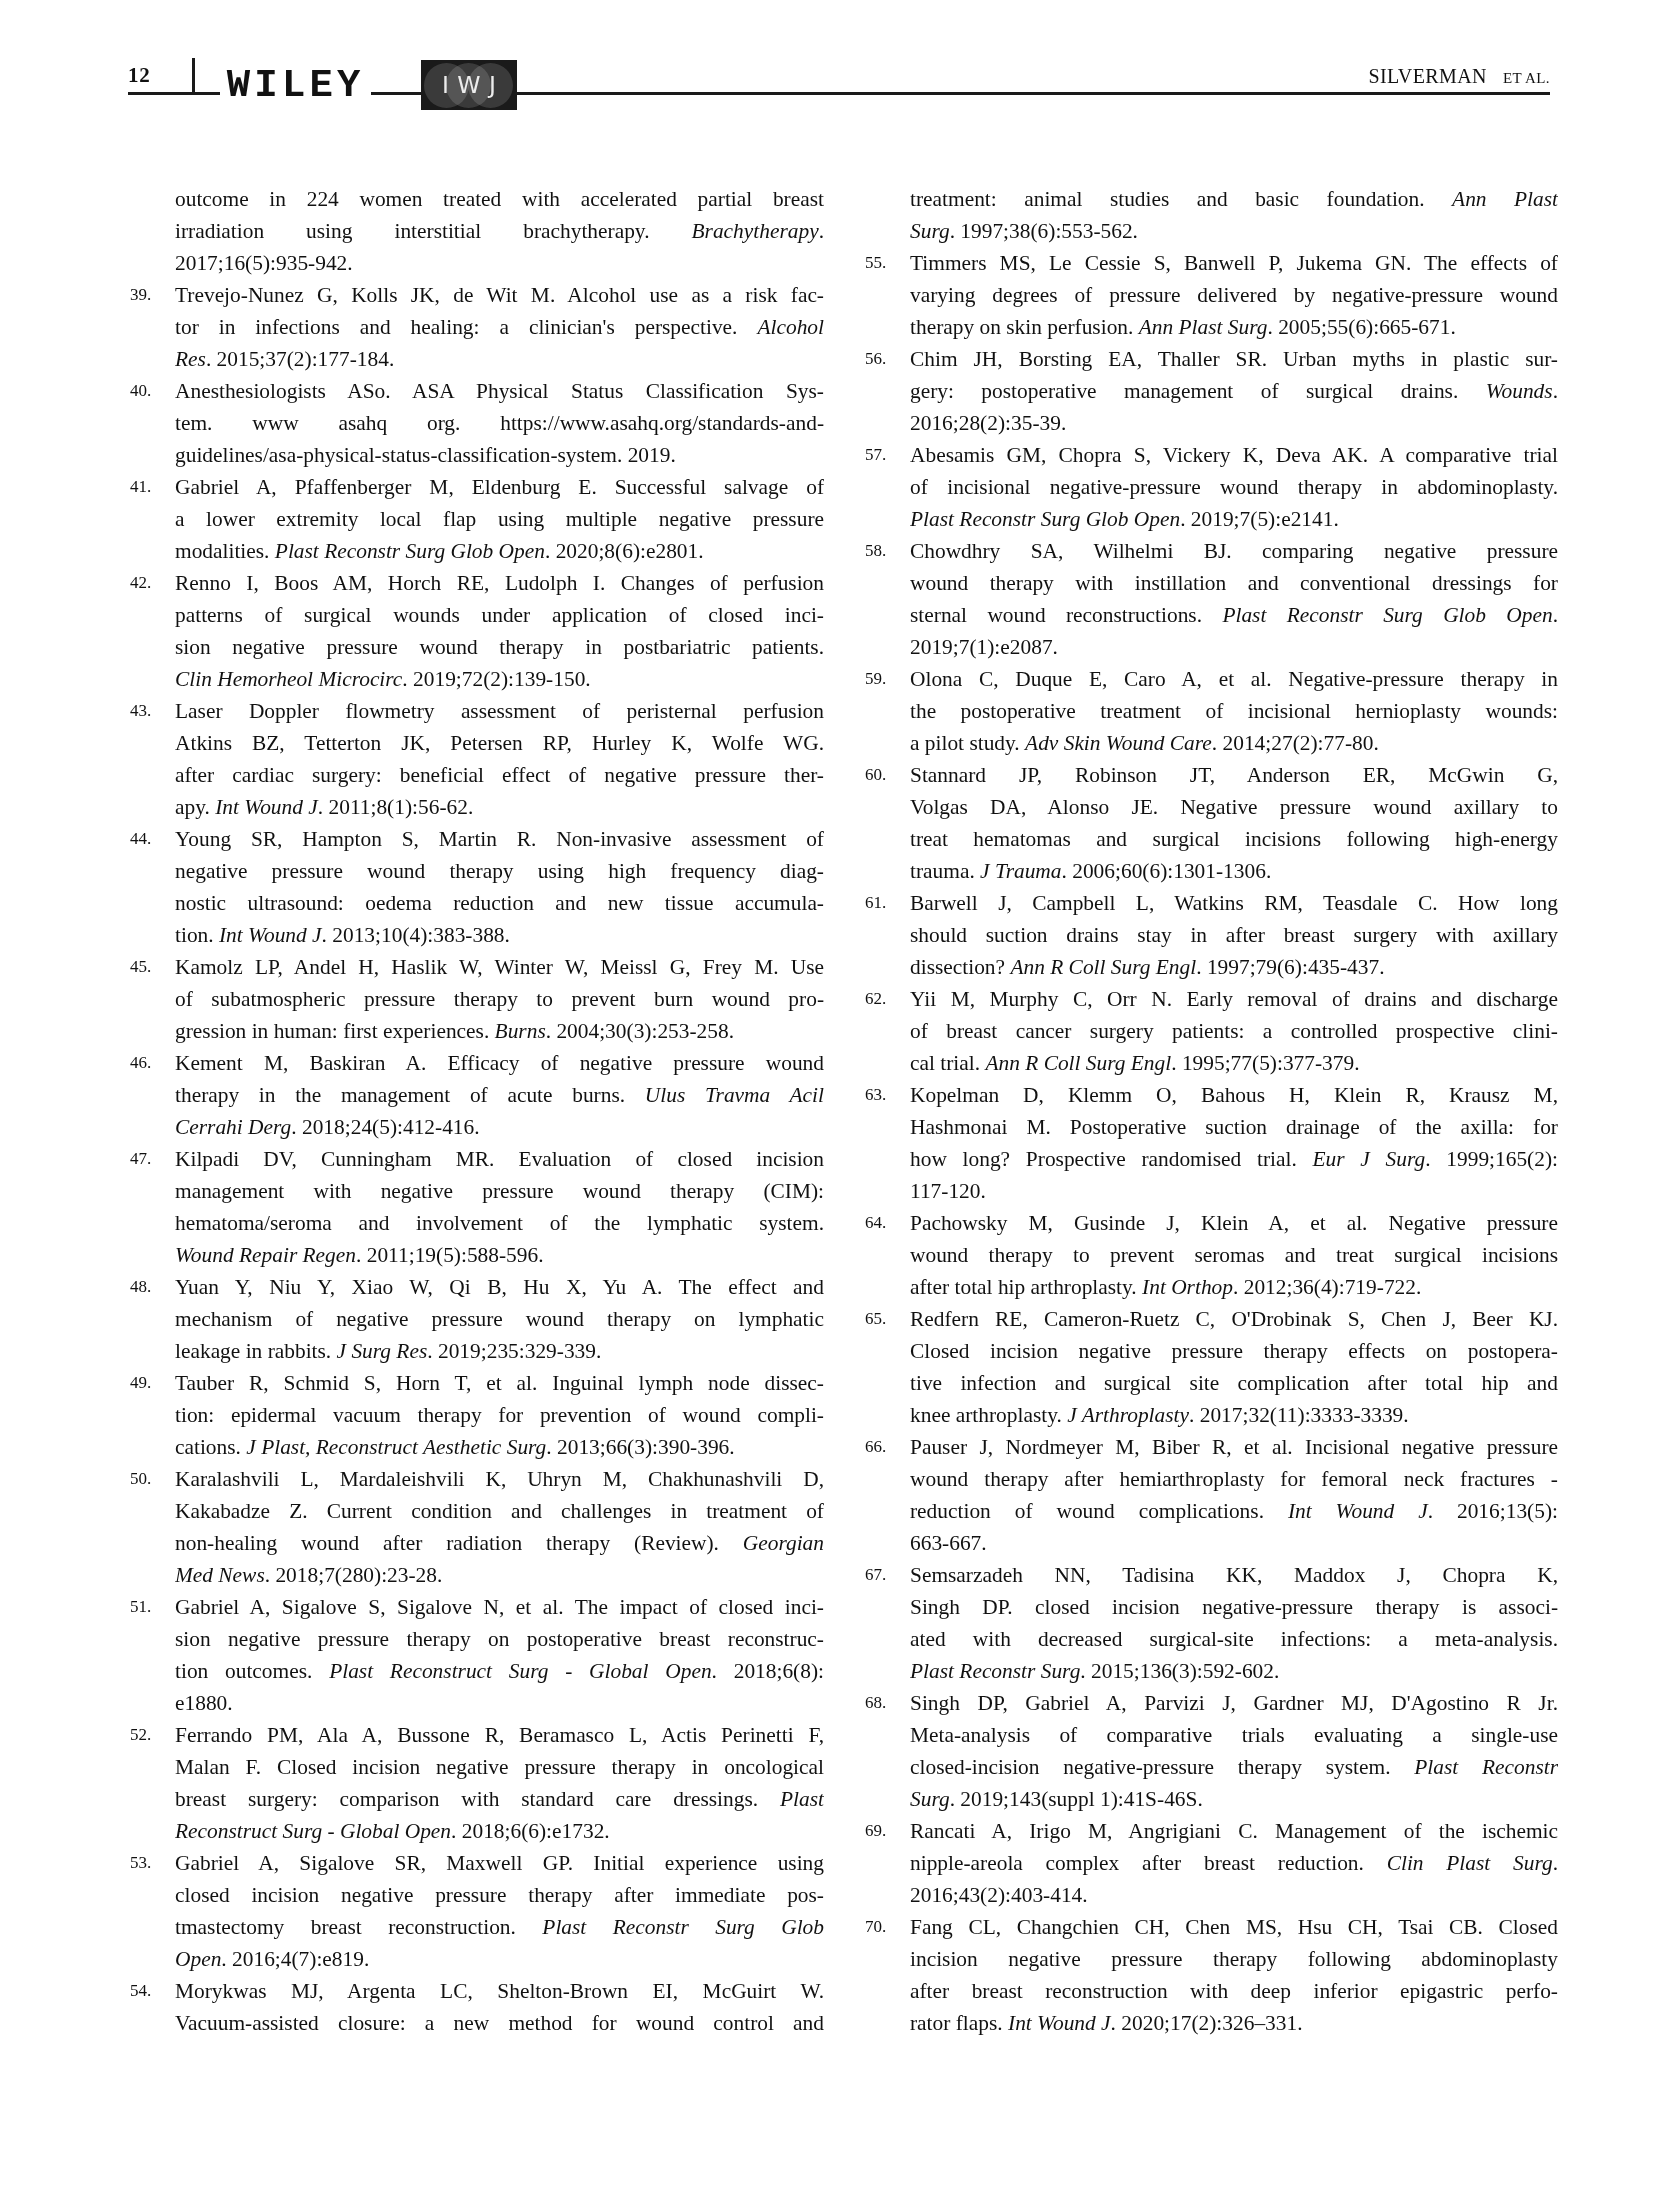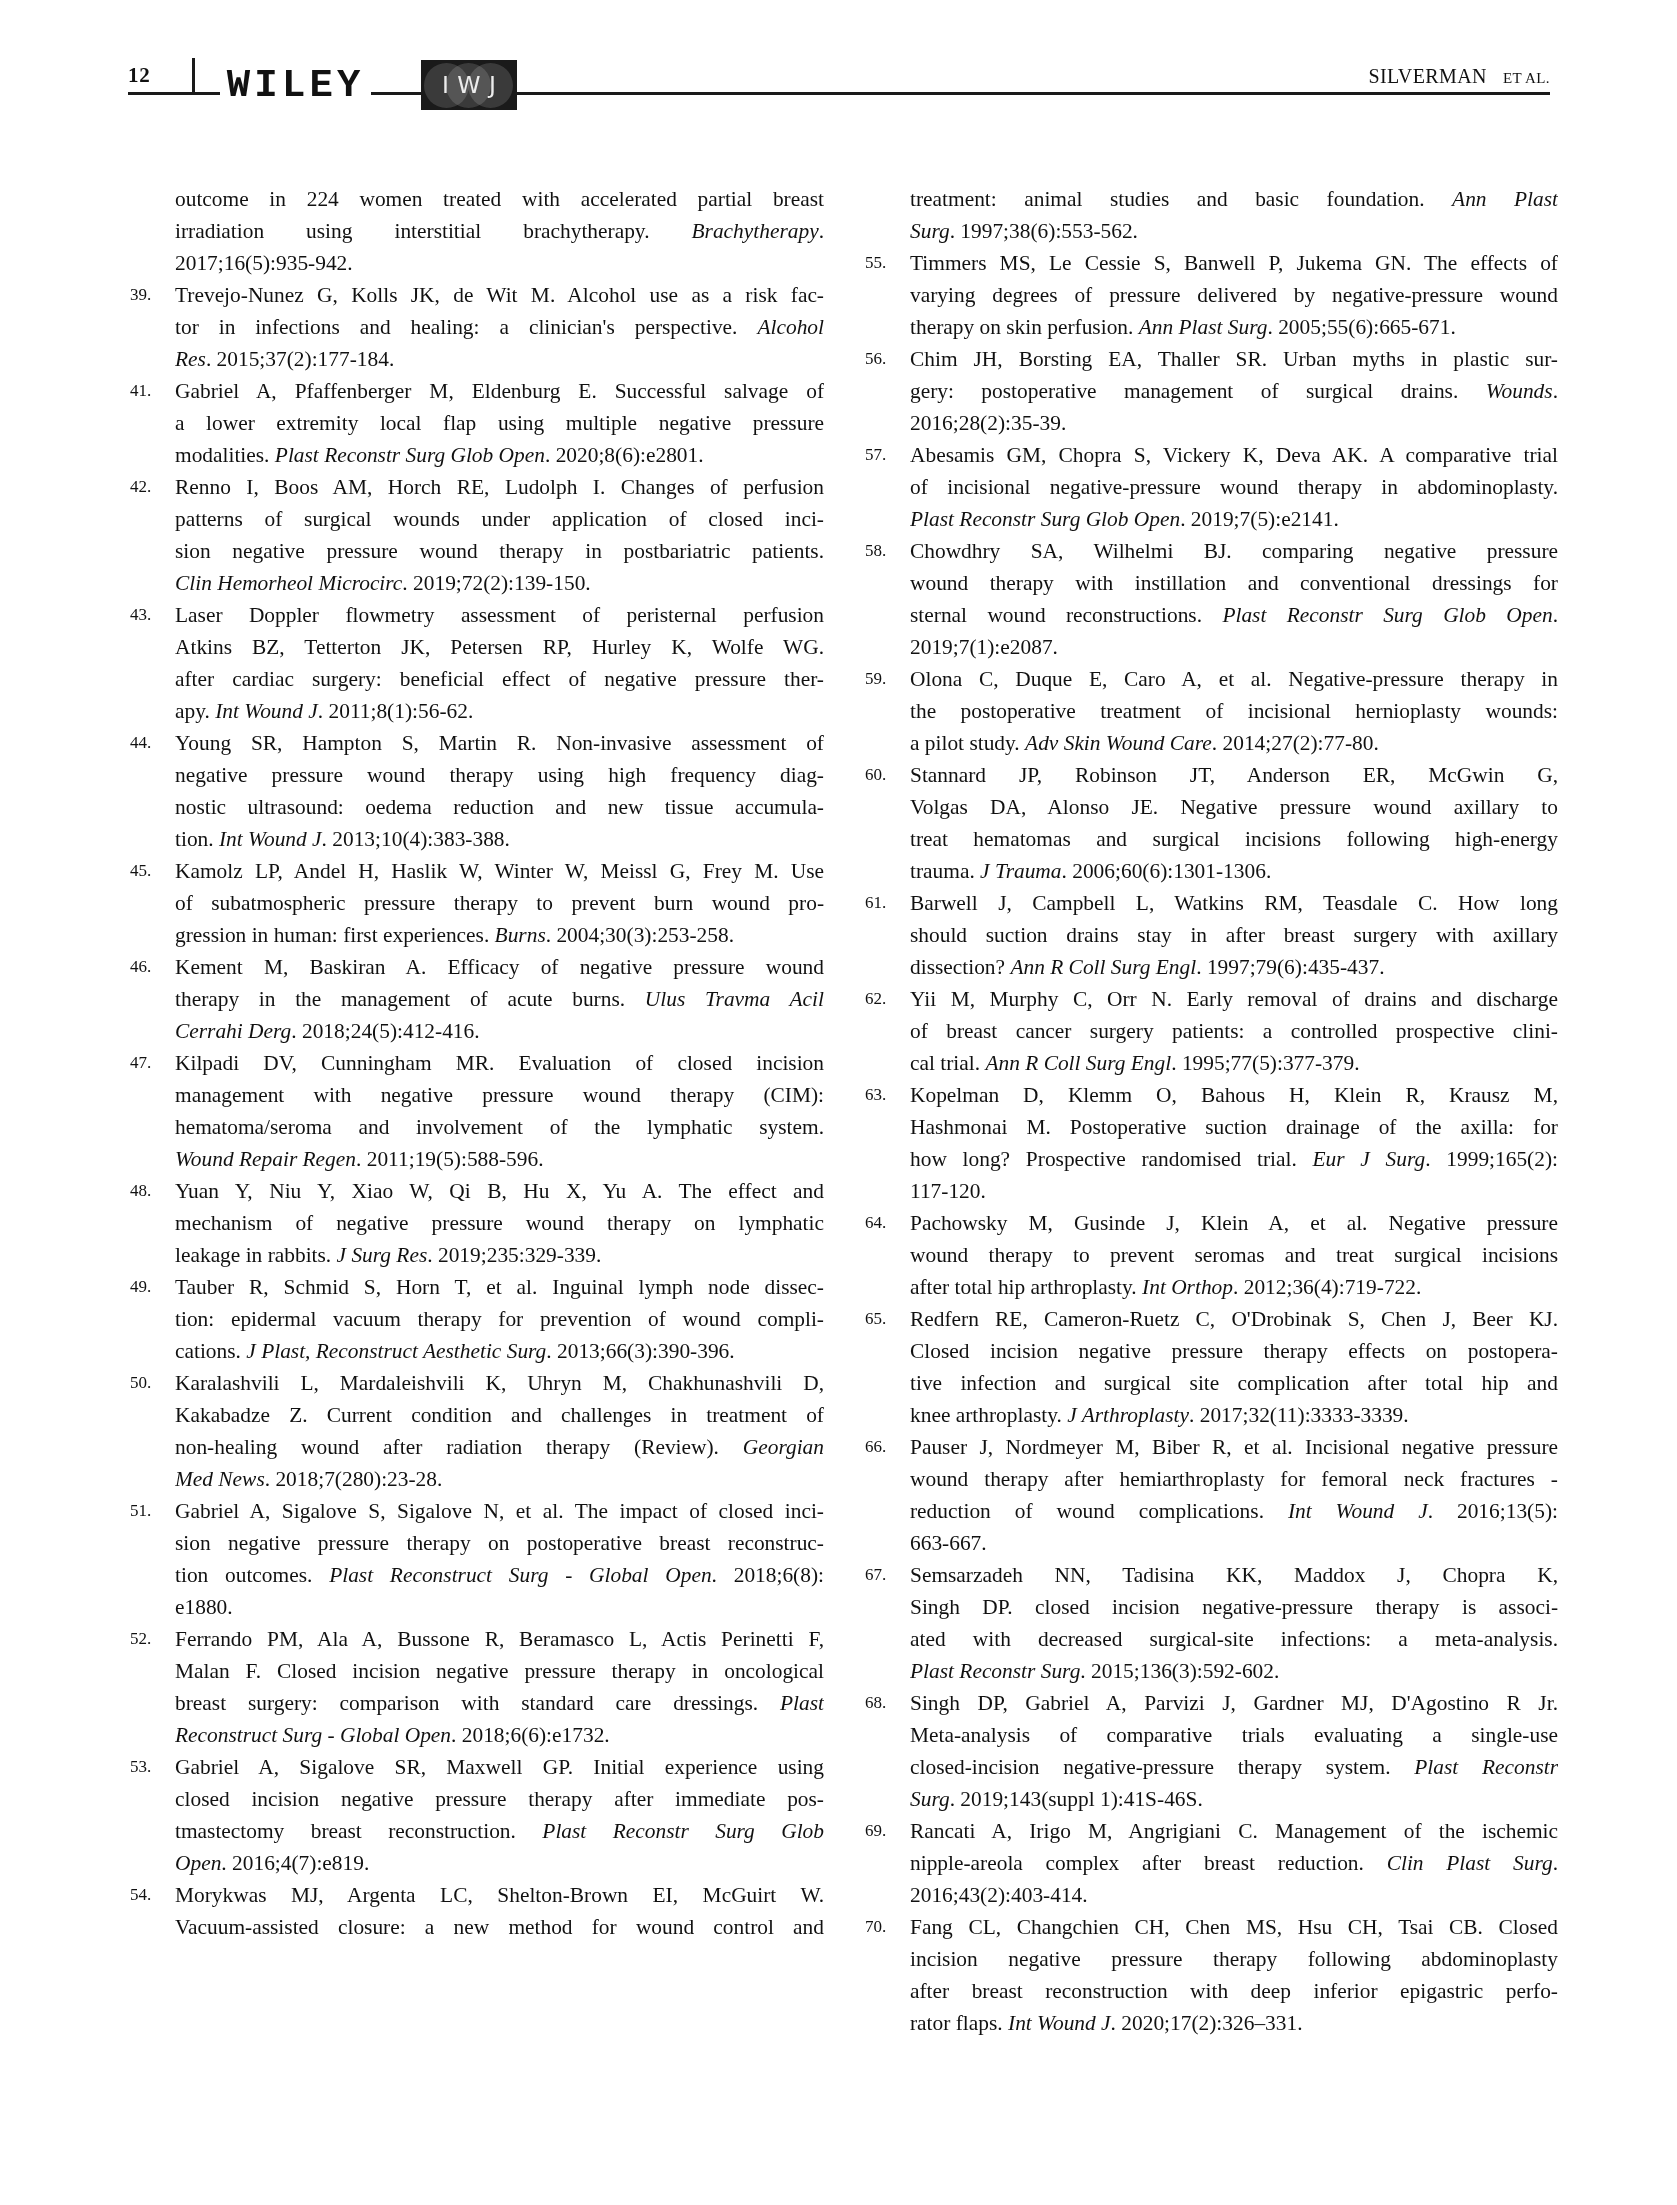--- a/index.html
+++ b/index.html
@@ -89,20 +89,26 @@
         <div class="line">irradiation using interstitial brachytherapy. <span class="jrnl">Brachytherapy</span>.</div>
         <div class="line end">2017;16(5):935-942.</div>
       </div>
       <div class="ref">
         <span class="refnum">39.</span>
         <div class="line">Trevejo-Nunez G, Kolls JK, de Wit M. Alcohol use as a risk fac-</div>
         <div class="line">tor in infections and healing: a clinician's perspective. <span class="jrnl">Alcohol</span></div>
         <div class="line end"><span class="jrnl">Res</span>. 2015;37(2):177-184.</div>
       </div>
       <div class="ref">
+        <span class="refnum">40.</span>
+        <div class="line">Anesthesiologists ASo. ASA Physical Status Classification Sys-</div>
+        <div class="line">tem. www asahq org. https://www.asahq.org/standards-and-</div>
+        <div class="line end">guidelines/asa-physical-status-classification-system. 2019.</div>
+      </div>
+      <div class="ref">
         <span class="refnum">41.</span>
         <div class="line">Gabriel A, Pfaffenberger M, Eldenburg E. Successful salvage of</div>
         <div class="line">a lower extremity local flap using multiple negative pressure</div>
         <div class="line end">modalities. <span class="jrnl">Plast Reconstr Surg Glob Open</span>. 2020;8(6):e2801.</div>
       </div>
       <div class="ref">
         <span class="refnum">42.</span>
         <div class="line">Renno I, Boos AM, Horch RE, Ludolph I. Changes of perfusion</div>
         <div class="line">patterns of surgical wounds under application of closed inci-</div>
         <div class="line">sion negative pressure wound therapy in postbariatric patients.</div>

